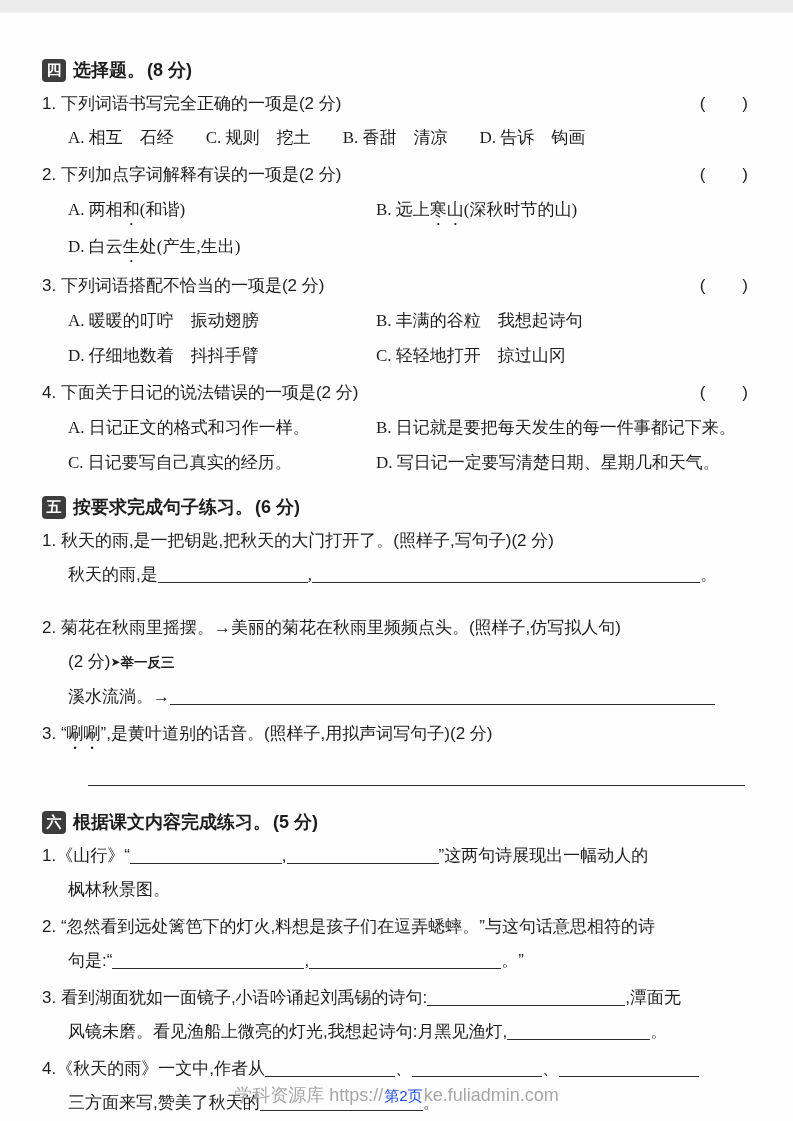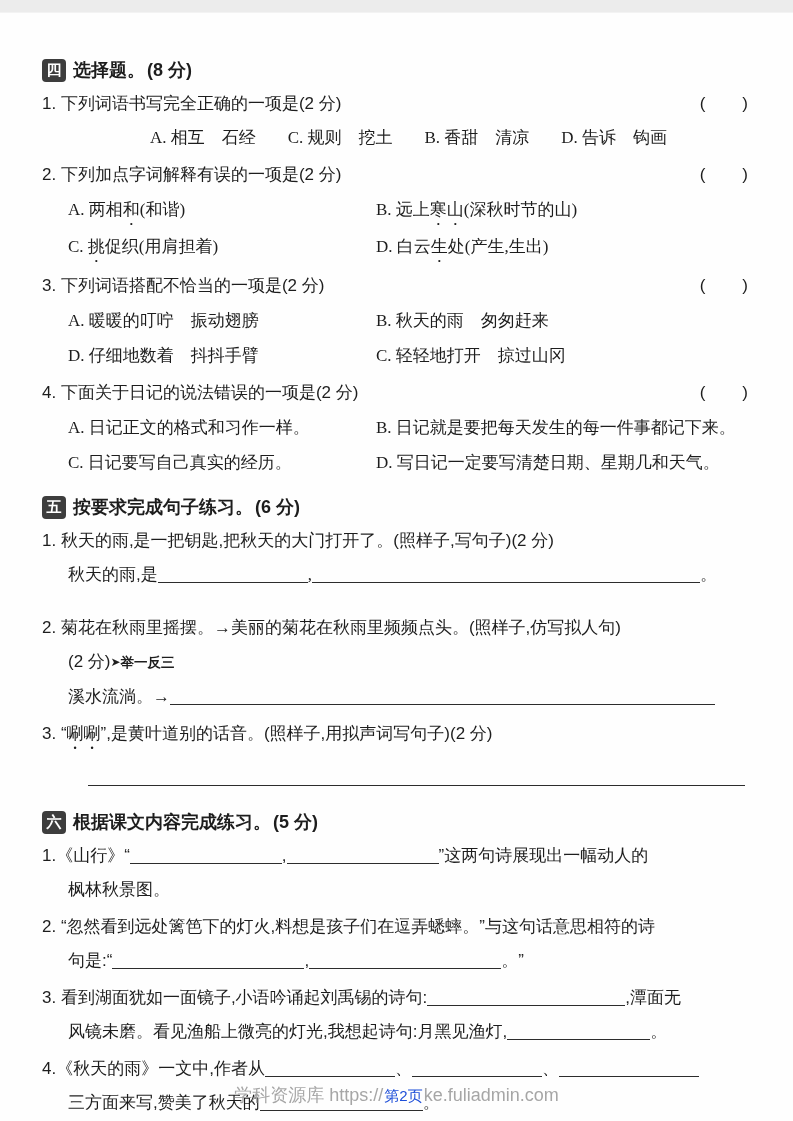--- a/index.html
+++ b/index.html
@@ -27,21 +27,21 @@
   .badge {
     display:inline-flex; align-items:center; justify-content:center;
     width:24px; height:23px; margin-right:7px;
     background:#3d3d3d; color:#fff;
     border-radius:4px; font-size:15px; font-weight:bold;
     flex:0 0 auto;
   }
   .sec-score { margin-left:2px; }
 
   
-  .row { line-height:34px;justify-content:center; }
+  .row { line-height:34px; }
   .stem-row {
     display:flex; justify-content:space-between; align-items:baseline;
     font-family:"Liberation Sans", sans-serif;
     margin-top:3px;
   }
   .bracket { white-space:pre; letter-spacing:1px; flex:0 0 auto; }
   .indent { padding-left:26px; }
 
   .options-inline { display:flex; gap:32px; }
   .opt-grid { display:grid; grid-template-columns:308px 1fr; }
@@ -103,31 +103,30 @@
         <span>D. 告诉　钩画</span>
       </div>
 
       <div class="row stem-row">
         <span>2. 下列加点字词解释有误的一项是(2 分)</span>
         <span class="bracket">(　　)</span>
       </div>
       <div class="opt-grid indent">
         <span class="opt"><span>A. 两相</span><span class="em">和</span><span>(和谐)</span></span>
         <span class="opt"><span>B. 远上</span><span class="em">寒山</span><span>(深秋时节的山)</span></span>
-        <span class="opt"><span>C. </span><span class="em">挑</span><span>促织(用肩担着)</span></span>
         <span class="opt"><span>D. 白云</span><span class="em">生</span><span>处(产生,生出)</span></span>
       </div>
 
       <div class="row stem-row">
         <span>3. 下列词语搭配不恰当的一项是(2 分)</span>
         <span class="bracket">(　　)</span>
       </div>
       <div class="opt-grid indent">
         <span class="opt">A. 暖暖的叮咛　振动翅膀</span>
-        <span class="opt">B. 秋天的雨　匆匆赶来</span>
+        <span class="opt">B. 丰满的谷粒　我想起诗句</span>
         <span class="opt">D. 仔细地数着　抖抖手臂</span>
         <span class="opt">C. 轻轻地打开　掠过山冈</span>
       </div>
 
       <div class="row stem-row">
         <span>4. 下面关于日记的说法错误的一项是(2 分)</span>
         <span class="bracket">(　　)</span>
       </div>
       <div class="opt-grid indent">
         <span class="opt">A. 日记正文的格式和习作一样。</span>

